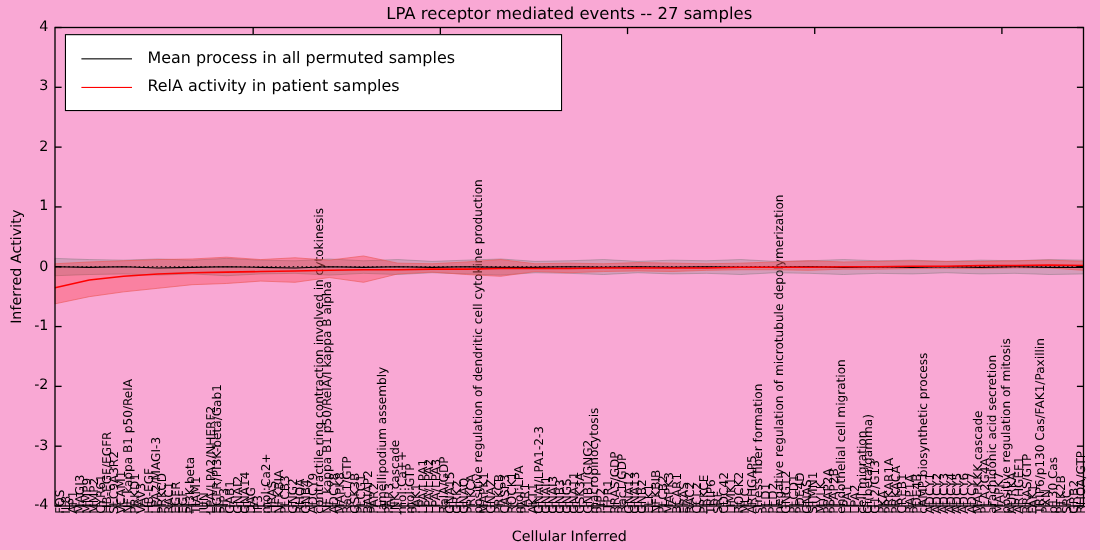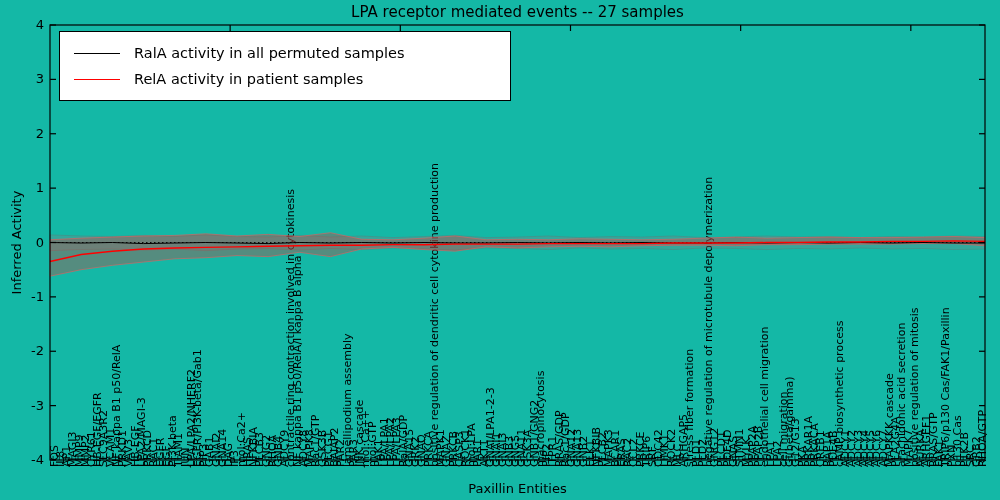--- a/index.html
+++ b/index.html
@@ -1,16 +1,16 @@
 <!DOCTYPE html>
 <html><head>
 <meta charset="utf-8">
 <style>
   html,body{margin:0;padding:0;background:#ffffff;}
-  .fig{position:relative;width:1000px;height:500px;background:#14b8a6;overflow:hidden;
+  .fig{position:relative;width:1000px;height:500px;background:#f9a8d4;overflow:hidden;
        font-family:"DejaVu Sans","Liberation Sans",sans-serif;color:#000;}
   .title{position:absolute;left:50px;top:3px;width:935px;text-align:center;
          font-size:15px;}
   .ylabel{position:absolute;left:-64px;top:235px;width:160px;text-align:center;
           font-size:13px;transform:rotate(-90deg);}
   .xlabel{position:absolute;left:50px;top:481px;width:935px;text-align:center;font-size:13px;}
   .yticks div{position:absolute;width:36px;text-align:right;font-size:13px;line-height:16px;}
   .xlabels span{position:absolute;white-space:nowrap;font-size:11px;line-height:11px;
                 transform:rotate(-90deg);transform-origin:0 0;}
   .labels-layer{position:absolute;inset:0;z-index:1;}
@@ -20,21 +20,21 @@
   .legend-row{display:flex;align-items:center;height:26px;}
   .legend-swatch{display:inline-block;width:46px;height:0;border-top-width:1.6px;border-top-style:solid;margin:0 14px 0 2px;}
   .legend-label{font-size:14.5px;}
 </style>
 </head>
 <body>
 
 <div class="fig">
   <div class="title">LPA receptor mediated events -- 27 samples</div>
   <div class="ylabel">Inferred Activity</div>
-  <div class="xlabel">Paxillin Entities</div>
+  <div class="xlabel">Cellular Inferred</div>
 
   <div class="yticks" id="yticks">
       <div style="left: 8px; top: 17px;">4</div>
       <div style="left: 8px; top: 71.375px;">3</div>
       <div style="left: 8px; top: 125.75px;">2</div>
       <div style="left: 8px; top: 180.125px;">1</div>
       <div style="left: 8px; top: 234.5px;">0</div>
       <div style="left: 8px; top: 288.875px;">-1</div>
       <div style="left: 8px; top: 343.25px;">-2</div>
       <div style="left: 8px; top: 397.625px;">-3</div>
@@ -371,20 +371,20 @@
       <line x1="230.14333333333335" y1="25" x2="230.14333333333335" y2="31" stroke="#000000" stroke-width="1.2"></line>
       <line x1="400.31333333333333" y1="25" x2="400.31333333333333" y2="31" stroke="#000000" stroke-width="1.2"></line>
       <line x1="570.4833333333333" y1="25" x2="570.4833333333333" y2="31" stroke="#000000" stroke-width="1.2"></line>
       <line x1="740.6533333333333" y1="25" x2="740.6533333333333" y2="31" stroke="#000000" stroke-width="1.2"></line>
       <line x1="910.8233333333334" y1="25" x2="910.8233333333334" y2="31" stroke="#000000" stroke-width="1.2"></line>
     </svg>
 
   <div class="legend">
     <div class="legend-row">
       <span class="legend-swatch" id="sw0" style="border-top-color: rgb(0, 0, 0);"></span>
-      <span class="legend-label">RalA activity in all permuted samples</span>
+      <span class="legend-label">Mean process in all permuted samples</span>
     </div>
     <div class="legend-row">
       <span class="legend-swatch" id="sw1" style="border-top-color: rgb(255, 0, 0);"></span>
       <span class="legend-label">RelA activity in patient samples</span>
     </div>
   </div>
 </div>
 
 </body></html>

